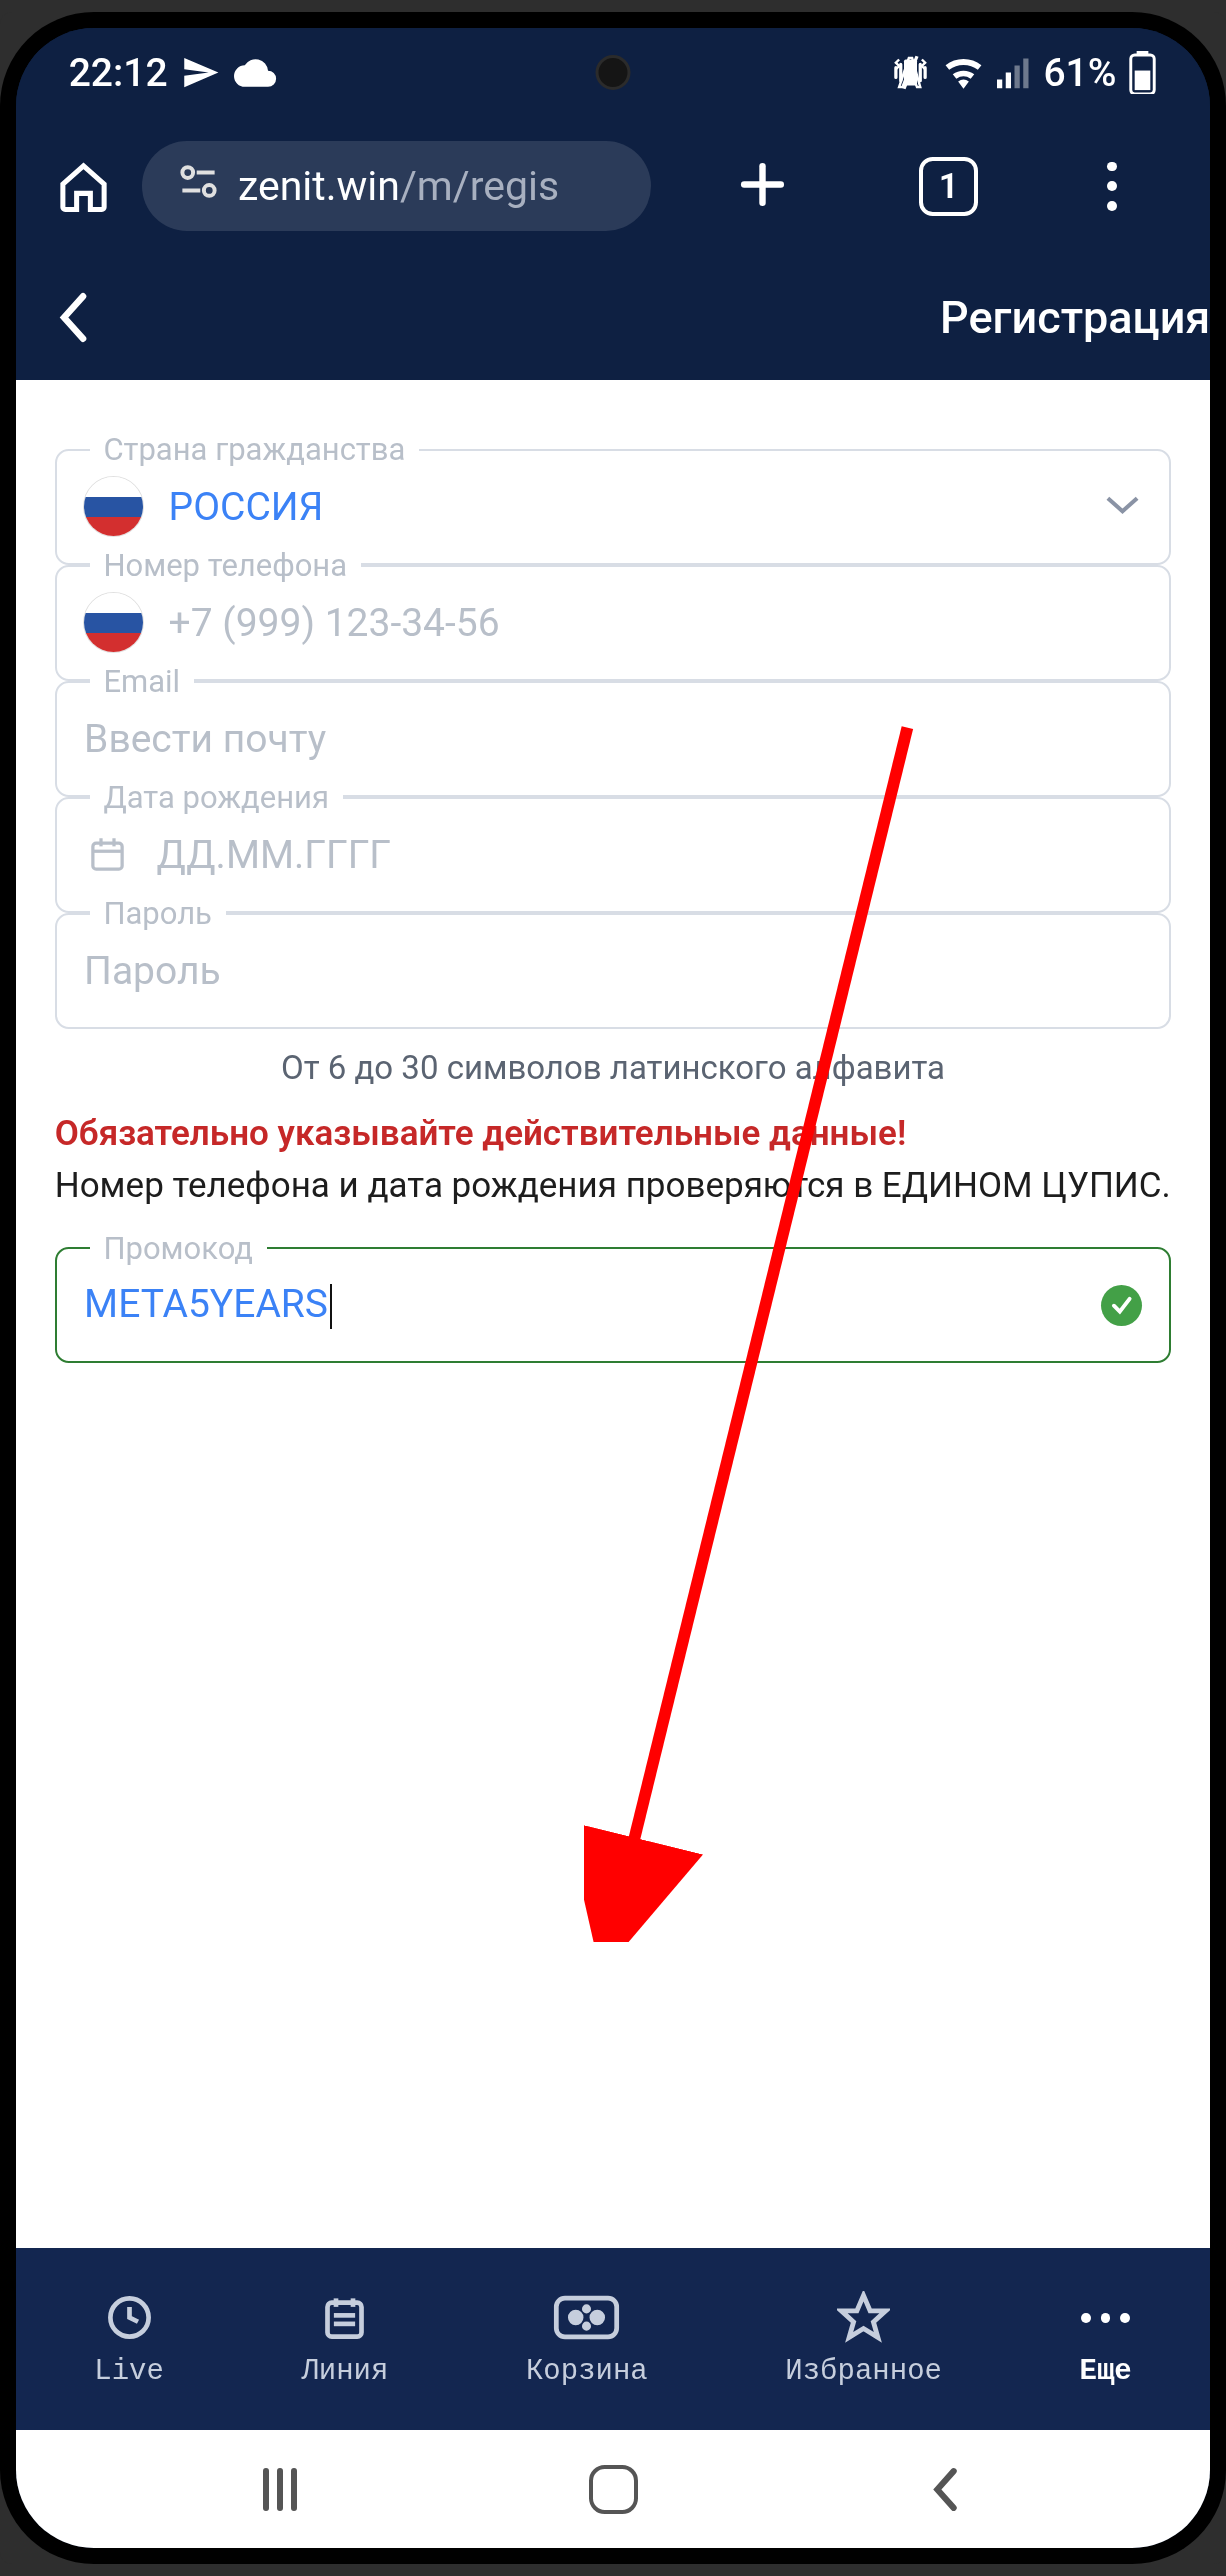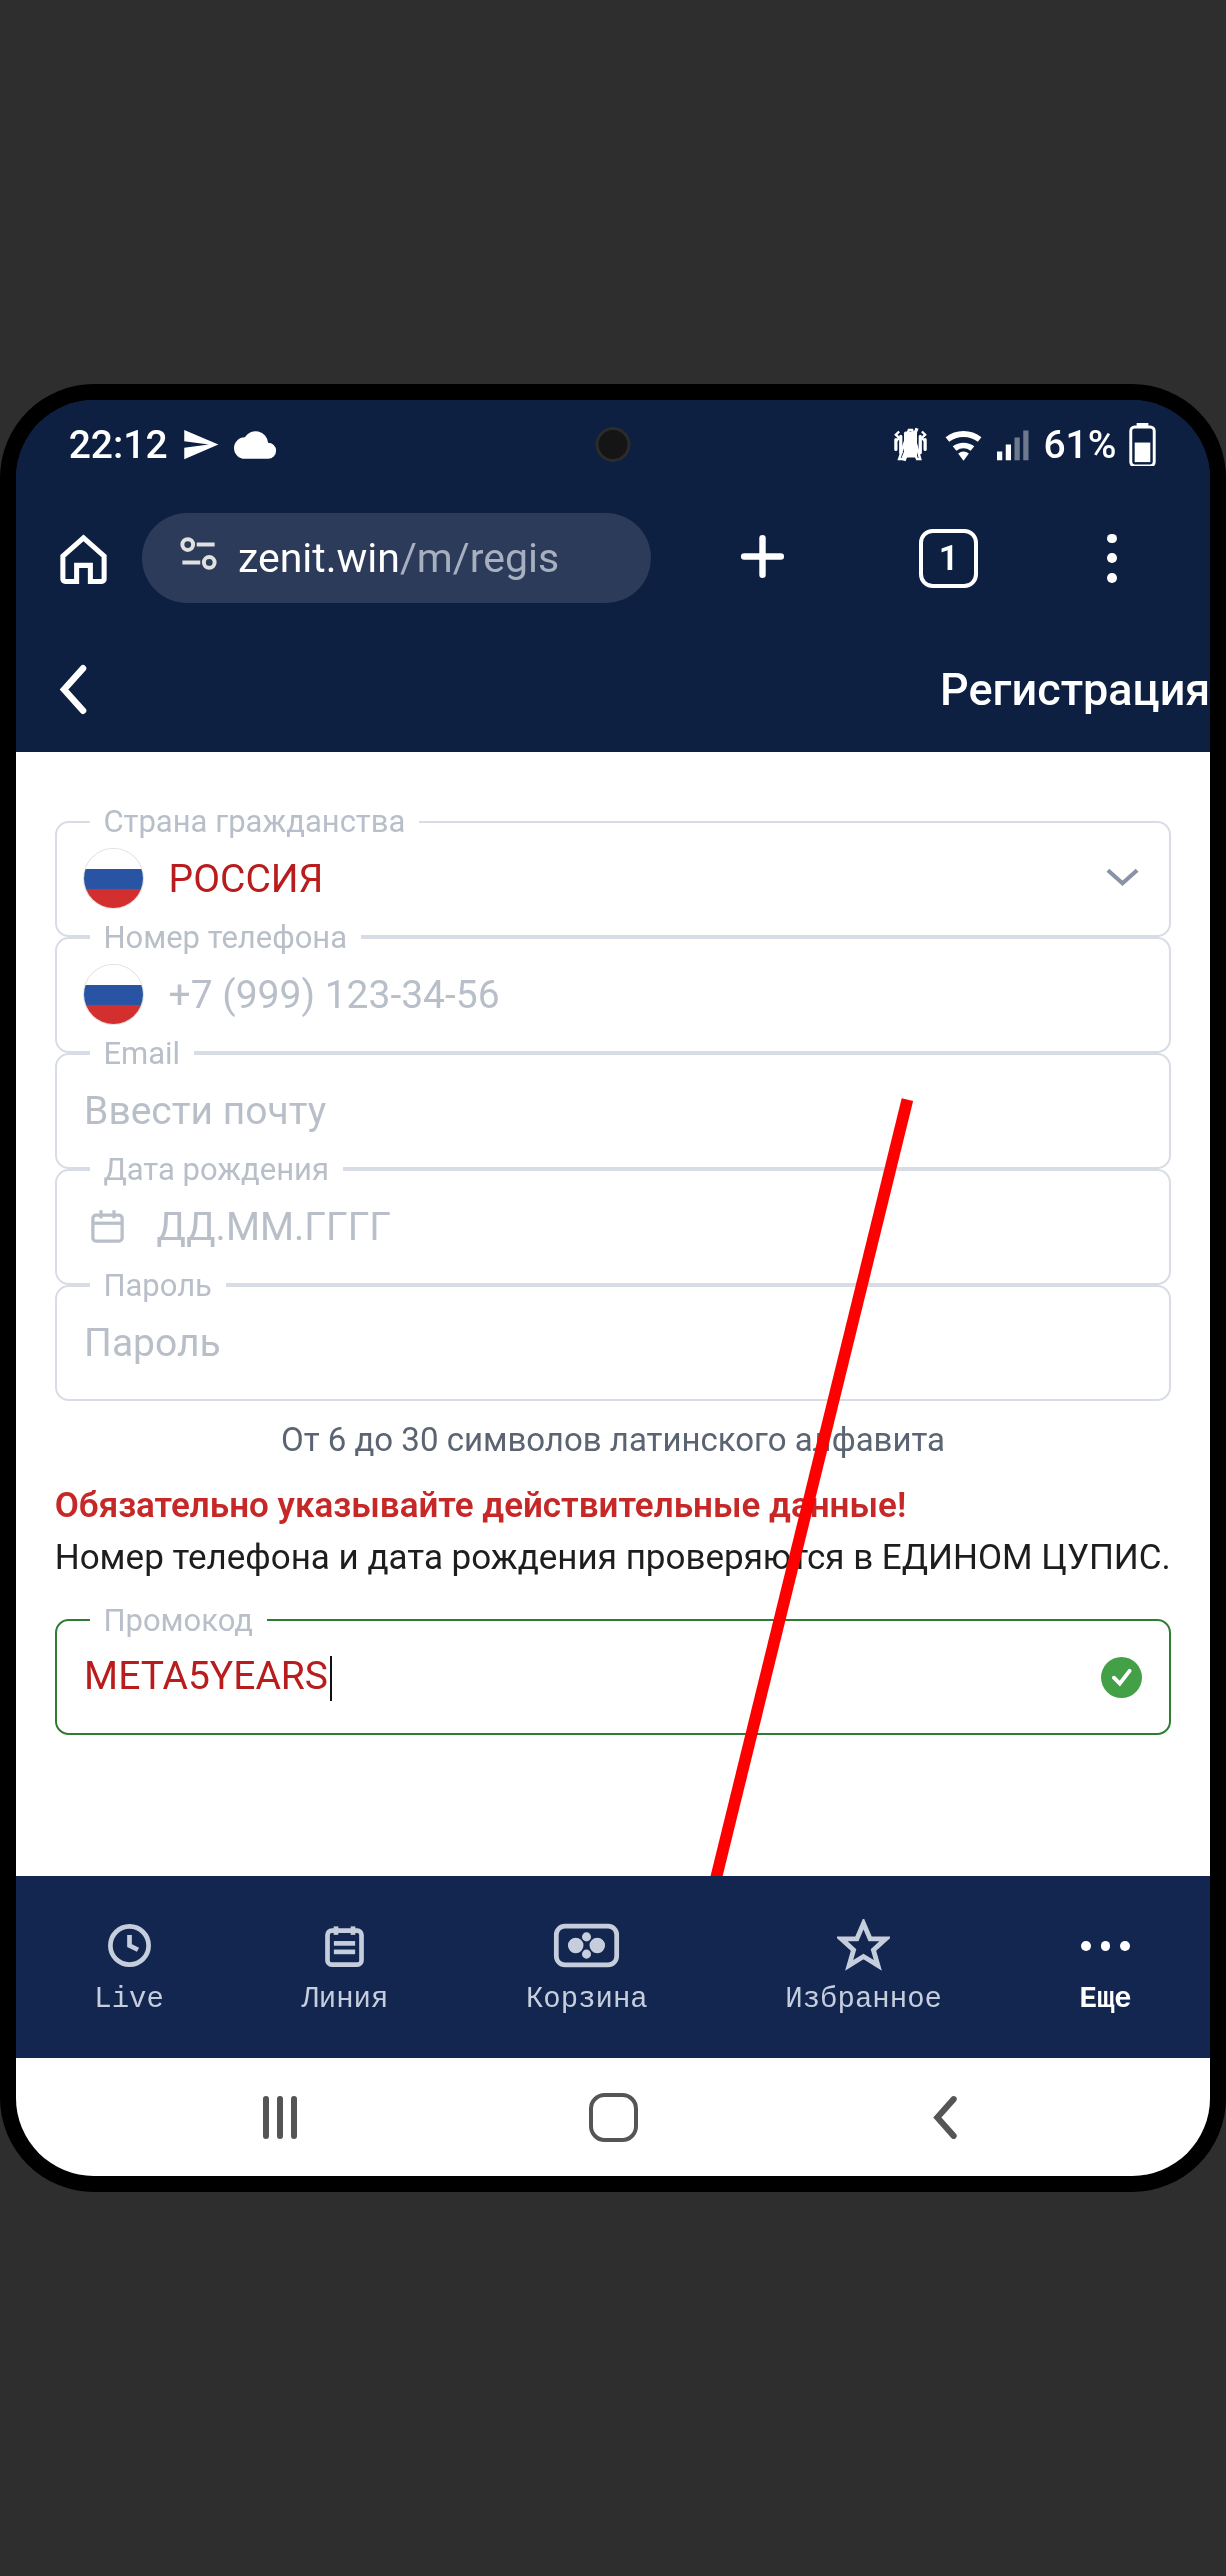--- a/index.html
+++ b/index.html
@@ -8,21 +8,21 @@
     background: #2e2e2e;
     font-family: -apple-system, BlinkMacSystemFont, "Segoe UI", Roboto, Arial, sans-serif;
     display: flex;
     align-items: center;
     justify-content: center;
   }
 
   
   .device {
     width: 1226px;
-    height: 1808px;
+    height: 2552px;
     background: #2e2e2e;
     border-radius: 12px;
     position: relative;
   }
   .bezel {
     width: 100%;
     height: 100%;
     background: #000;
     border-radius: 94px;
     padding: 15.7px;
@@ -155,21 +155,21 @@
     align-items:center;
     padding: 0 27.4px;
     gap: 25.5px;
     background:#fff;
   }
   .input-box.valid { border-color: #2e7d32; }
   .flag { width: 59px; height: 59px; border-radius: 50%; overflow:hidden; position:relative; box-shadow: 0 0 0 1px rgba(0,0,0,0.12);}
   .flag .w{position:absolute;top:0;left:0;right:0;height:33.33%;background:#fff;}
   .flag .b{position:absolute;top:33.33%;left:0;right:0;height:33.34%;background:#2854a3;}
   .flag .r{position:absolute;bottom:0;left:0;right:0;height:33.33%;background:#d32f2f;}
-  .input-text { flex:1; font-size: 39px; color:#b91c1c; }
+  .input-text { flex:1; font-size: 39px; color:#3b82f6; }
   .input-text.placeholder { color:#b8bfc9; }
   .chevron-down { color:#8a93a5; }
   .cal-icon { color:#b8bfc9; width:47px; display:flex; justify-content:center;}
   .valid-check {
     width: 41px; height:41px; border-radius:50%;
     background:#43a047; display:flex;align-items:center;justify-content:center;
   }
   .cursor-caret { display:inline-block; width:2px; height:45px; background:#111; vertical-align:middle; margin-left:2px;}
 
   .hint {

